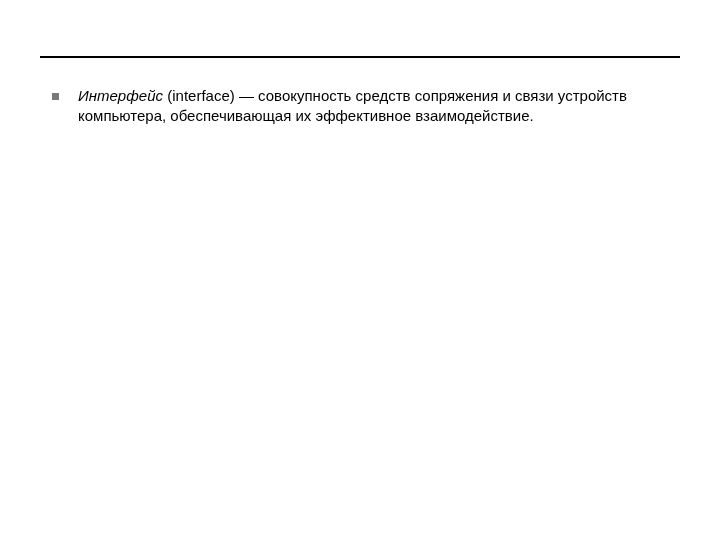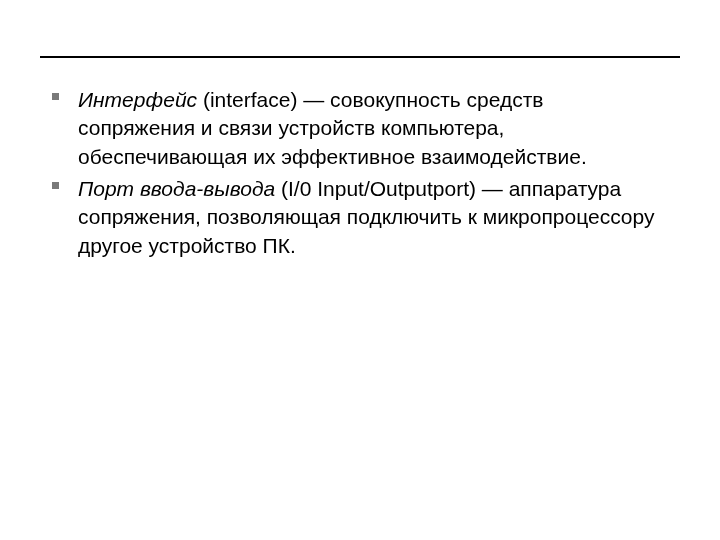--- a/index.html
+++ b/index.html
@@ -25,21 +25,21 @@
   }
   ul.bullets {
     list-style: none;
     margin: 0;
     padding: 0 20px 0 10px;
   }
   ul.bullets > li {
     position: relative;
     padding-left: 28px;
     margin: 0 0 4px 0;
-    font-size: 21px;
+    font-size: 15px;
     line-height: 1.35;
   }
   ul.bullets > li .marker {
     position: absolute;
     left: 2px;
     top: 7px;
     width: 7px;
     height: 7px;
     background: #797979;
   }
@@ -51,18 +51,14 @@
 <body>
 
 <div class="slide">
   <div class="rule"></div>
 
   <ul class="bullets">
     <li>
       <span class="marker"></span>
       <span class="term">Интерфейс</span><span> (interface) — совокупность средств сопряжения и связи устройств компьютера, обеспечивающая их эффективное взаимодействие.</span>
     </li>
-    <li>
-      <span class="marker"></span>
-      <span class="term">Порт ввода-вывода</span><span> (I/0 Input/Outputport) — аппаратура сопряжения, позволяющая подключить к микропроцессору другое устройство ПК.</span>
-    </li>
   </ul>
 </div>
 
 </body></html>

